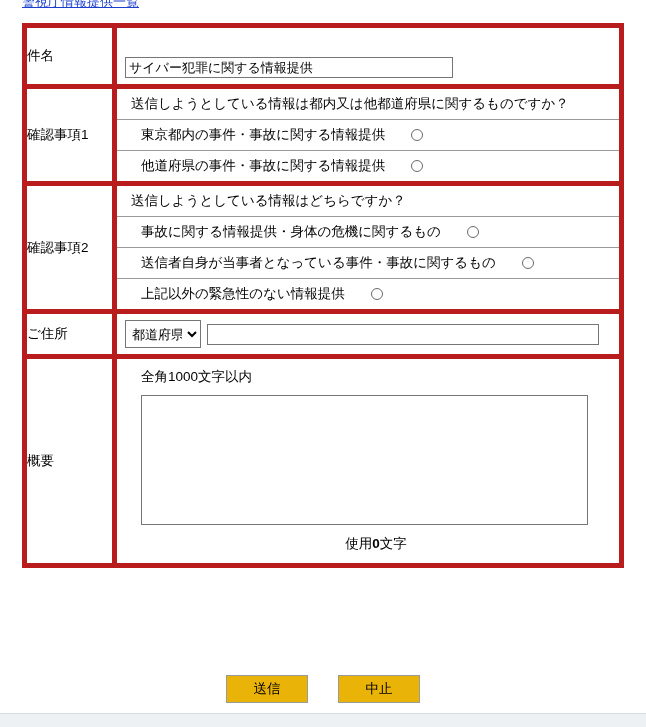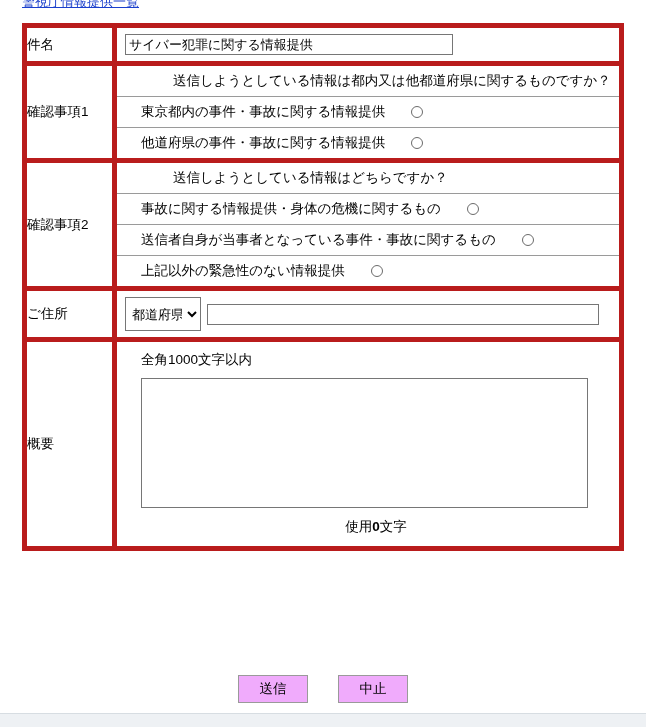--- a/index.html
+++ b/index.html
@@ -57,21 +57,21 @@
     padding: 0;
   }
 
   .row-line {
     border-bottom: 1px solid #9a9a9a;
     padding: 6px 8px 6px 14px;
     min-height: 28px;
     display: flex;
     align-items: center;
   }
-  .row-line .q { white-space: nowrap; margin-left: 42px; }
+  .row-line .q { white-space: nowrap; }
 
   .opt {
     padding: 6px 8px 6px 24px;
     display: flex;
     align-items: center;
     gap: 8px;
     border-bottom: 1px solid #9a9a9a;
     min-height: 28px;
   }
   .opt.last { border-bottom: none; }
@@ -95,29 +95,29 @@
 
   input[type="text"] {
     font-family: "Liberation Sans", sans-serif;
     font-size: 13px;
     height: 21px;
     padding: 1px 3px;
     border: 1px solid #767676;
     background: #ffffff;
     color: #000;
   }
-  .in-subject { width: 328px; }
+  .in-subject { width: 328px; margin-top: 23px; }
   .in-name { width: 258px; }
   .in-address { width: 392px; }
   .in-phone { width: 253px; }
 
   select {
     font-family: "Liberation Sans", sans-serif;
     font-size: 13px;
-    height: 34px;
+    height: 28px;
     border: 1px solid #767676;
     background: #ffffff;
     padding: 0 2px;
   }
   .sel-pref { width: 76px; }
 
   .stack {
     padding: 6px 8px 6px 14px;
   }
   .stack .sub {
@@ -149,23 +149,23 @@
     left: 0;
     width: 646px;
     display: flex;
     justify-content: center;
     gap: 30px;
   }
   .btn {
     font-family: "Liberation Sans", sans-serif;
     font-size: 13.5px;
     padding: 4px 0;
-    width: 70px;
+    width: 82px;
     text-align: center;
-    background: #f0abfc;
+    background: #eab308;
     border: 1px solid #9a9a9a;
     color: #000;
     cursor: pointer;
   }
 
   .footer-band {
     position: absolute;
     left: 0;
     top: 713px;
     width: 646px;

